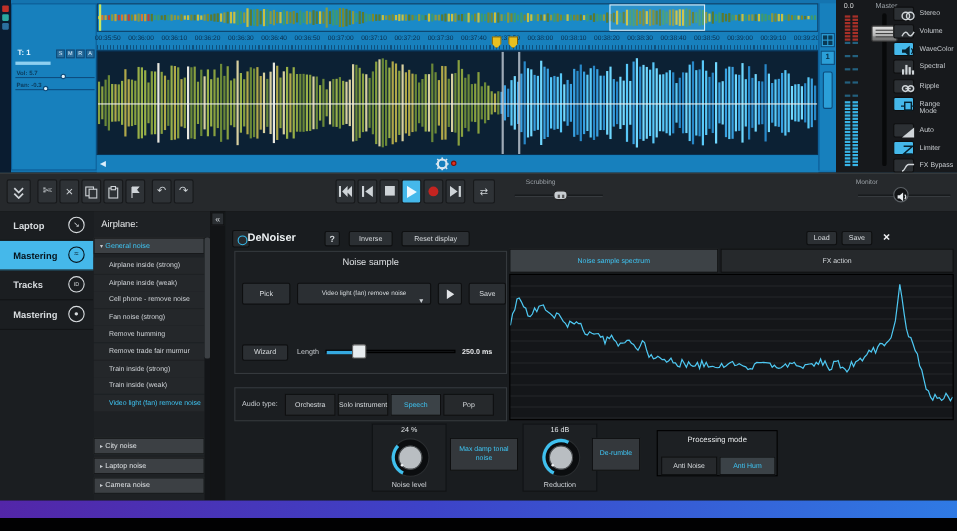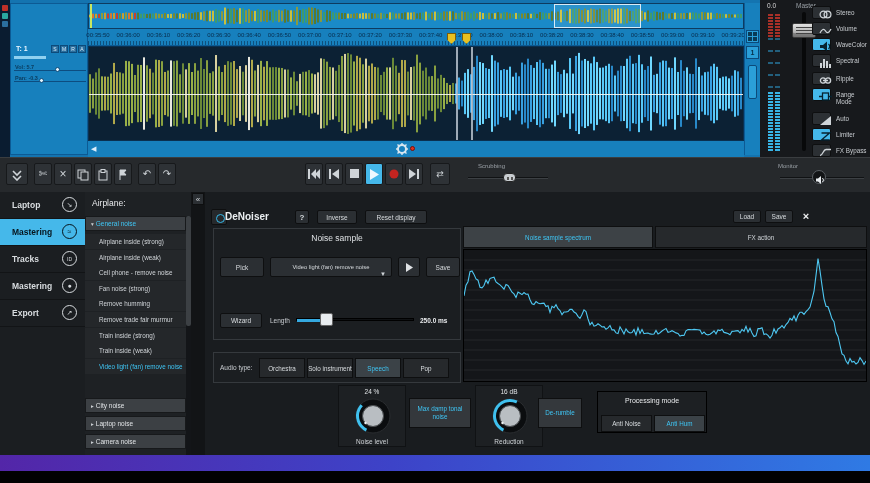--- a/index.html
+++ b/index.html
@@ -938,24 +938,20 @@
           <div class="nav-circ">≈</div>
         </div>
         <div class="nav-item">
           <div class="nav-lab">Tracks</div>
           <div class="nav-circ" style="font-size: 5px;">ID</div>
         </div>
         <div class="nav-item">
           <div class="nav-lab">Mastering</div>
           <div class="nav-circ">●</div>
         </div>
-        <div class="nav-item">
-          <div class="nav-lab">Export</div>
-          <div class="nav-circ">↗</div>
-        </div>
       </div>
 
     <div class="presets">
       <div class="pr-title">Airplane:</div>
       <div id="presetList">
           <div class="pr-head open" style="top: 24px;"><span class="arr">▾</span><span>General noise</span></div>
           <div class="pr-item" style="top: 42px;">Airplane inside (strong)</div>
           <div class="pr-item" style="top: 57.6px;">Airplane inside (weak)</div>
           <div class="pr-item" style="top: 73.2px;">Cell phone - remove noise</div>
           <div class="pr-item" style="top: 88.8px;">Fan noise (strong)</div>

